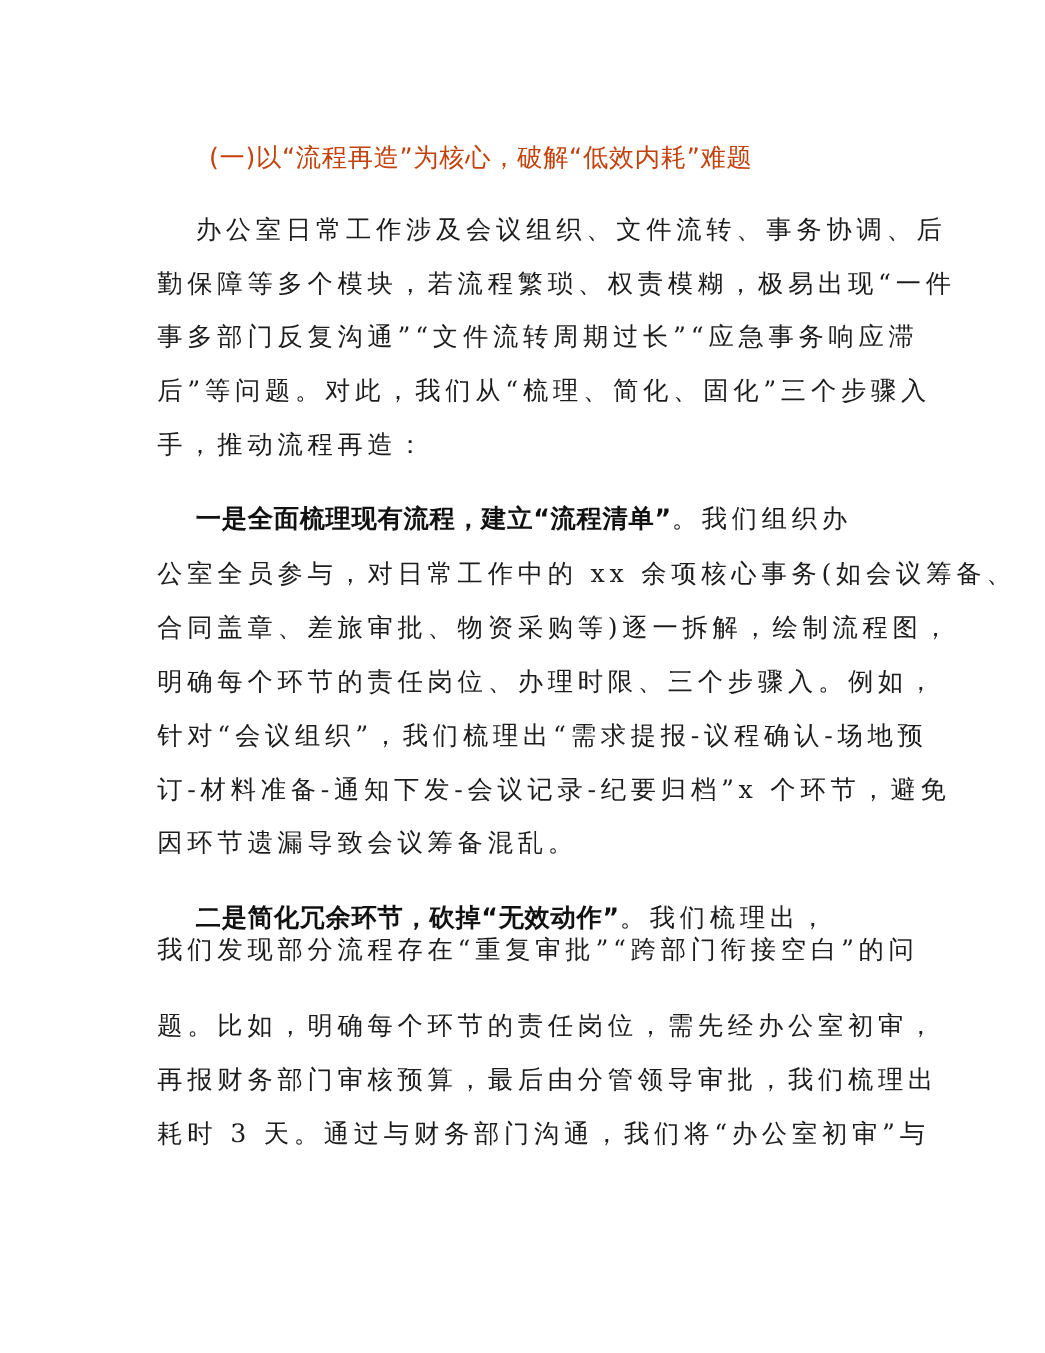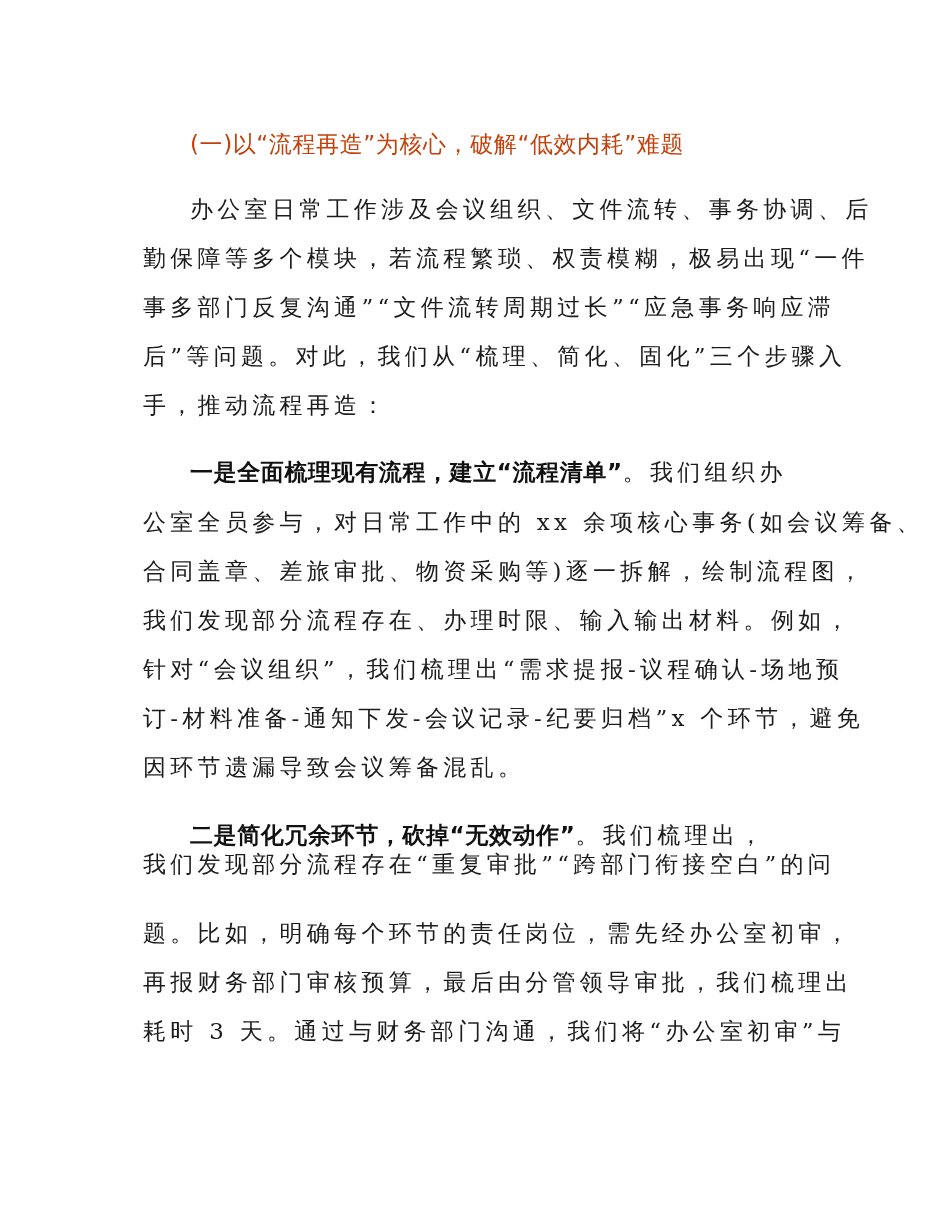--- a/index.html
+++ b/index.html
@@ -36,21 +36,21 @@
       position: absolute;
       left: 190px;
       top: 129px;
       font-family: "DejaVu Sans", "Liberation Sans", sans-serif;
       font-size: 23px;
       line-height: 30px;
       white-space: nowrap;
       letter-spacing: 0.6px;
       color: #c2410c;
     }
-    .indent { left: 190px; }
+    .indent { left: 178px; }
     .bold-lead {
       font-family: "DejaVu Sans", "Liberation Sans", sans-serif;
       font-weight: bold;
       letter-spacing: 0.6px;
       color: #111111;
       text-align: center;
     }
   </style>
 </head>
 <body>
@@ -63,21 +63,21 @@
   <div class="line" style="top:243px">勤保障等多个模块，若流程繁琐、权责模糊，极易出现“一件</div>
   <div class="line" style="top:292px">事多部门反复沟通”“文件流转周期过长”“应急事务响应滞</div>
   <div class="line" style="top:341px">后”等问题。对此，我们从“梳理、简化、固化”三个步骤入</div>
   <div class="line" style="top:390px">手，推动流程再造：</div>
 
   <div class="line indent" style="top:457px">
     <span class="bold-lead">一是全面梳理现有流程，建立“流程清单”</span><span>。我们组织办</span>
   </div>
   <div class="line" style="top:507px">公室全员参与，对日常工作中的 xx 余项核心事务(如会议筹备、</div>
   <div class="line" style="top:556px">合同盖章、差旅审批、物资采购等)逐一拆解，绘制流程图，</div>
-  <div class="line" style="top:605px">我们发现部分流程存在、办理时限、输入输出材料。例如，</div>
+  <div class="line" style="top:605px">明确每个环节的责任岗位、办理时限、三个步骤入。例如，</div>
   <div class="line" style="top:654px">针对“会议组织”，我们梳理出“需求提报-议程确认-场地预</div>
   <div class="line" style="top:703px">订-材料准备-通知下发-会议记录-纪要归档”x 个环节，避免</div>
   <div class="line" style="top:752px">因环节遗漏导致会议筹备混乱。</div>
 
   <div class="line indent" style="top:820px">
     <span class="bold-lead">二是简化冗余环节，砍掉“无效动作”</span><span>。我们梳理出，</span>
   </div>
   <div class="line" style="top:849px">我们发现部分流程存在“重复审批”“跨部门衔接空白”的问</div>
   <div class="line" style="top:918px">题。比如，明确每个环节的责任岗位，需先经办公室初审，</div>
   <div class="line" style="top:967px">再报财务部门审核预算，最后由分管领导审批，我们梳理出</div>

